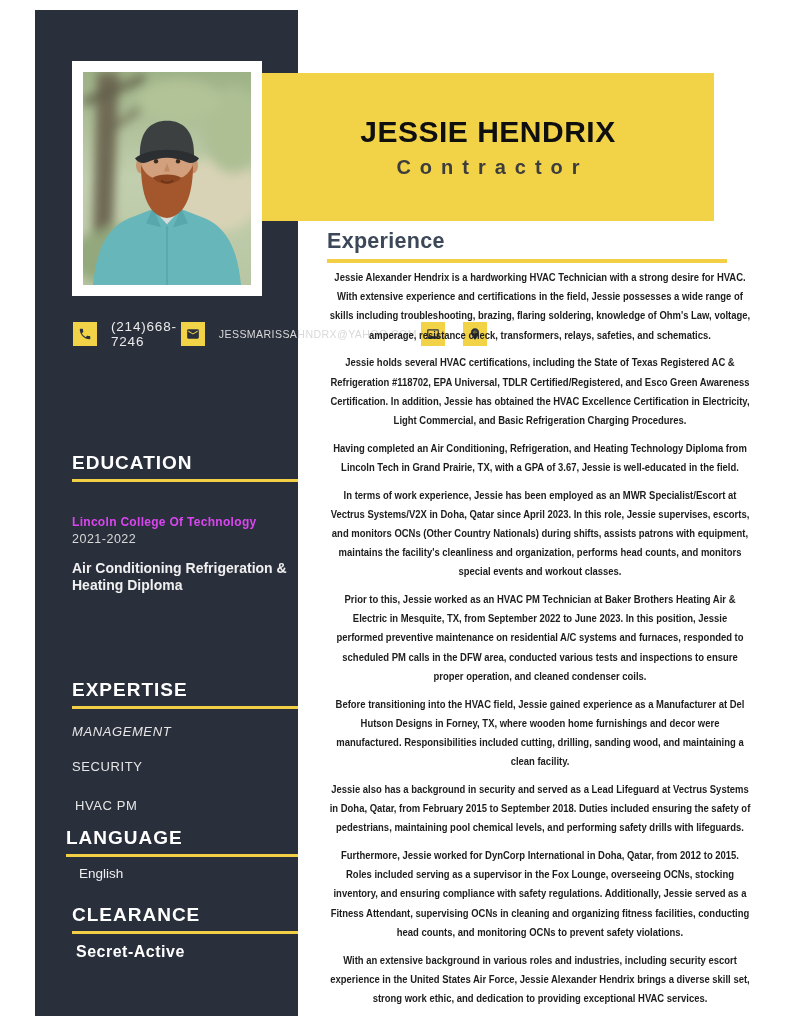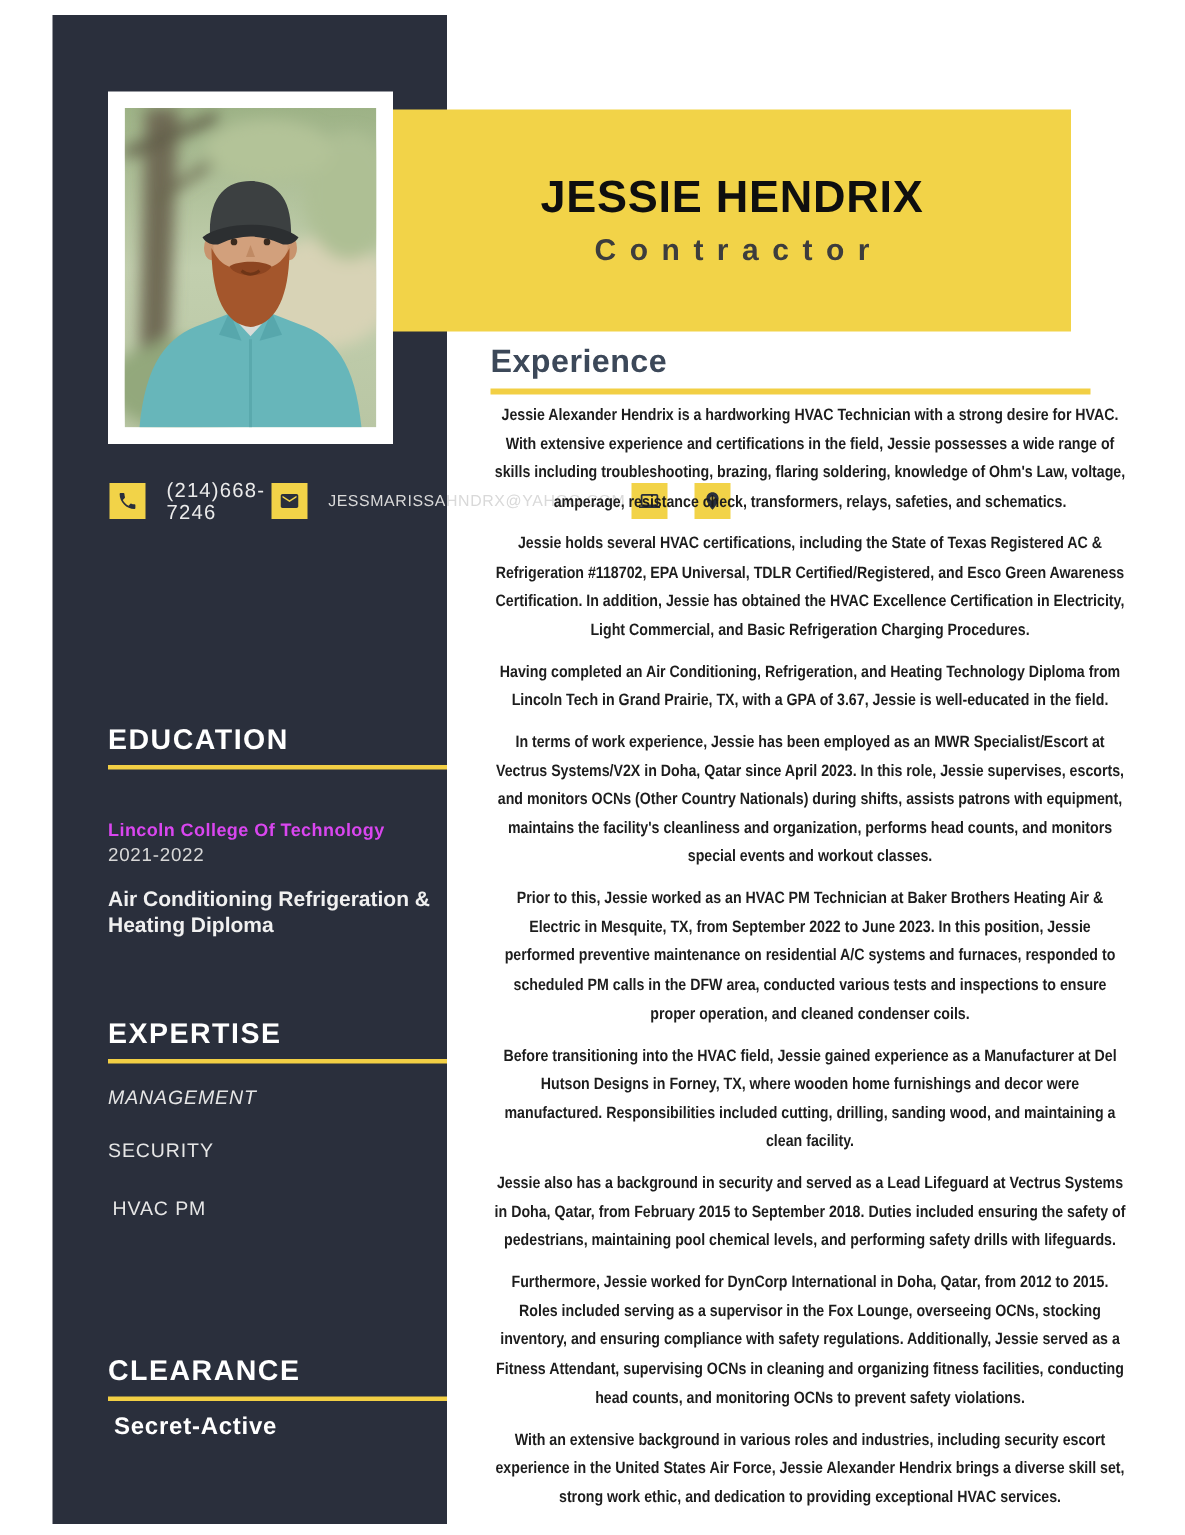--- a/index.html
+++ b/index.html
@@ -16,21 +16,21 @@
   .contact{position:absolute;left:38px;top:312px;display:flex;flex-direction:row;gap:4px;}
   .contact-row{display:flex;align-items:center;height:24px;}
   .cicon{width:24px;height:24px;background:#f2d348;display:flex;align-items:center;justify-content:center;flex:0 0 24px;}
   .cicon svg{width:14px;height:14px;fill:#2a2f3c;}
   .cphone{margin-left:14px;color:#ebebeb;font-size:13.5px;letter-spacing:0.8px;}
   .cemail{margin-left:14px;color:#d9d9d9;font-size:10.6px;letter-spacing:0.4px;}
 
   .sb-block{position:absolute;left:37px;right:0;}
   .sb-heading{color:#ffffff;font-size:19px;font-weight:700;letter-spacing:1px;line-height:24px;}
   .sb-rule{height:3px;background:#f2cf44;margin-top:4px;width:226px;}
-  .edu-block{top:472px;}
+  .edu-block{top:441px;}
   .edu-school{margin-top:33px;color:#d946ef;font-size:12px;font-weight:700;letter-spacing:0.3px;}
   .edu-years{margin-top:3px;color:#d8d8d8;font-size:12.5px;letter-spacing:0.5px;}
   .edu-diploma{margin-top:14px;color:#f0f0f0;font-size:14px;font-weight:700;line-height:17px;white-space:pre-line;}
   .exp-block{top:668px;}
   .exp-item{color:#e6e6e6;font-size:13px;letter-spacing:0.6px;}
   .exp-item-0{margin-top:15px;font-style:italic;}
   .exp-item-1{margin-top:20px;}
   .exp-item-2{margin-top:24px;margin-left:3px;}
   .lang-block{top:816px;left:31px;}
   .lang-block .sb-rule{width:232px;}
@@ -153,20 +153,25 @@
     </div>
 
     <div class="sb-block exp-block">
       <div class="sb-heading">EXPERTISE</div>
       <div class="sb-rule"></div>
       <div class="exp-item exp-item-0">MANAGEMENT</div>
       <div class="exp-item exp-item-1">SECURITY</div>
       <div class="exp-item exp-item-2">HVAC PM</div>
     </div>
 
+    <div class="sb-block lang-block">
+      <div class="sb-heading">LANGUAGE</div>
+      <div class="sb-rule"></div>
+      <div class="lang-item">English</div>
+    </div>
 
     <div class="sb-block clr-block">
       <div class="sb-heading">CLEARANCE</div>
       <div class="sb-rule"></div>
       <div class="clr-value">Secret-Active</div>
     </div>
   </div>
 
   <div class="banner">
     <div class="name">JESSIE HENDRIX</div>

